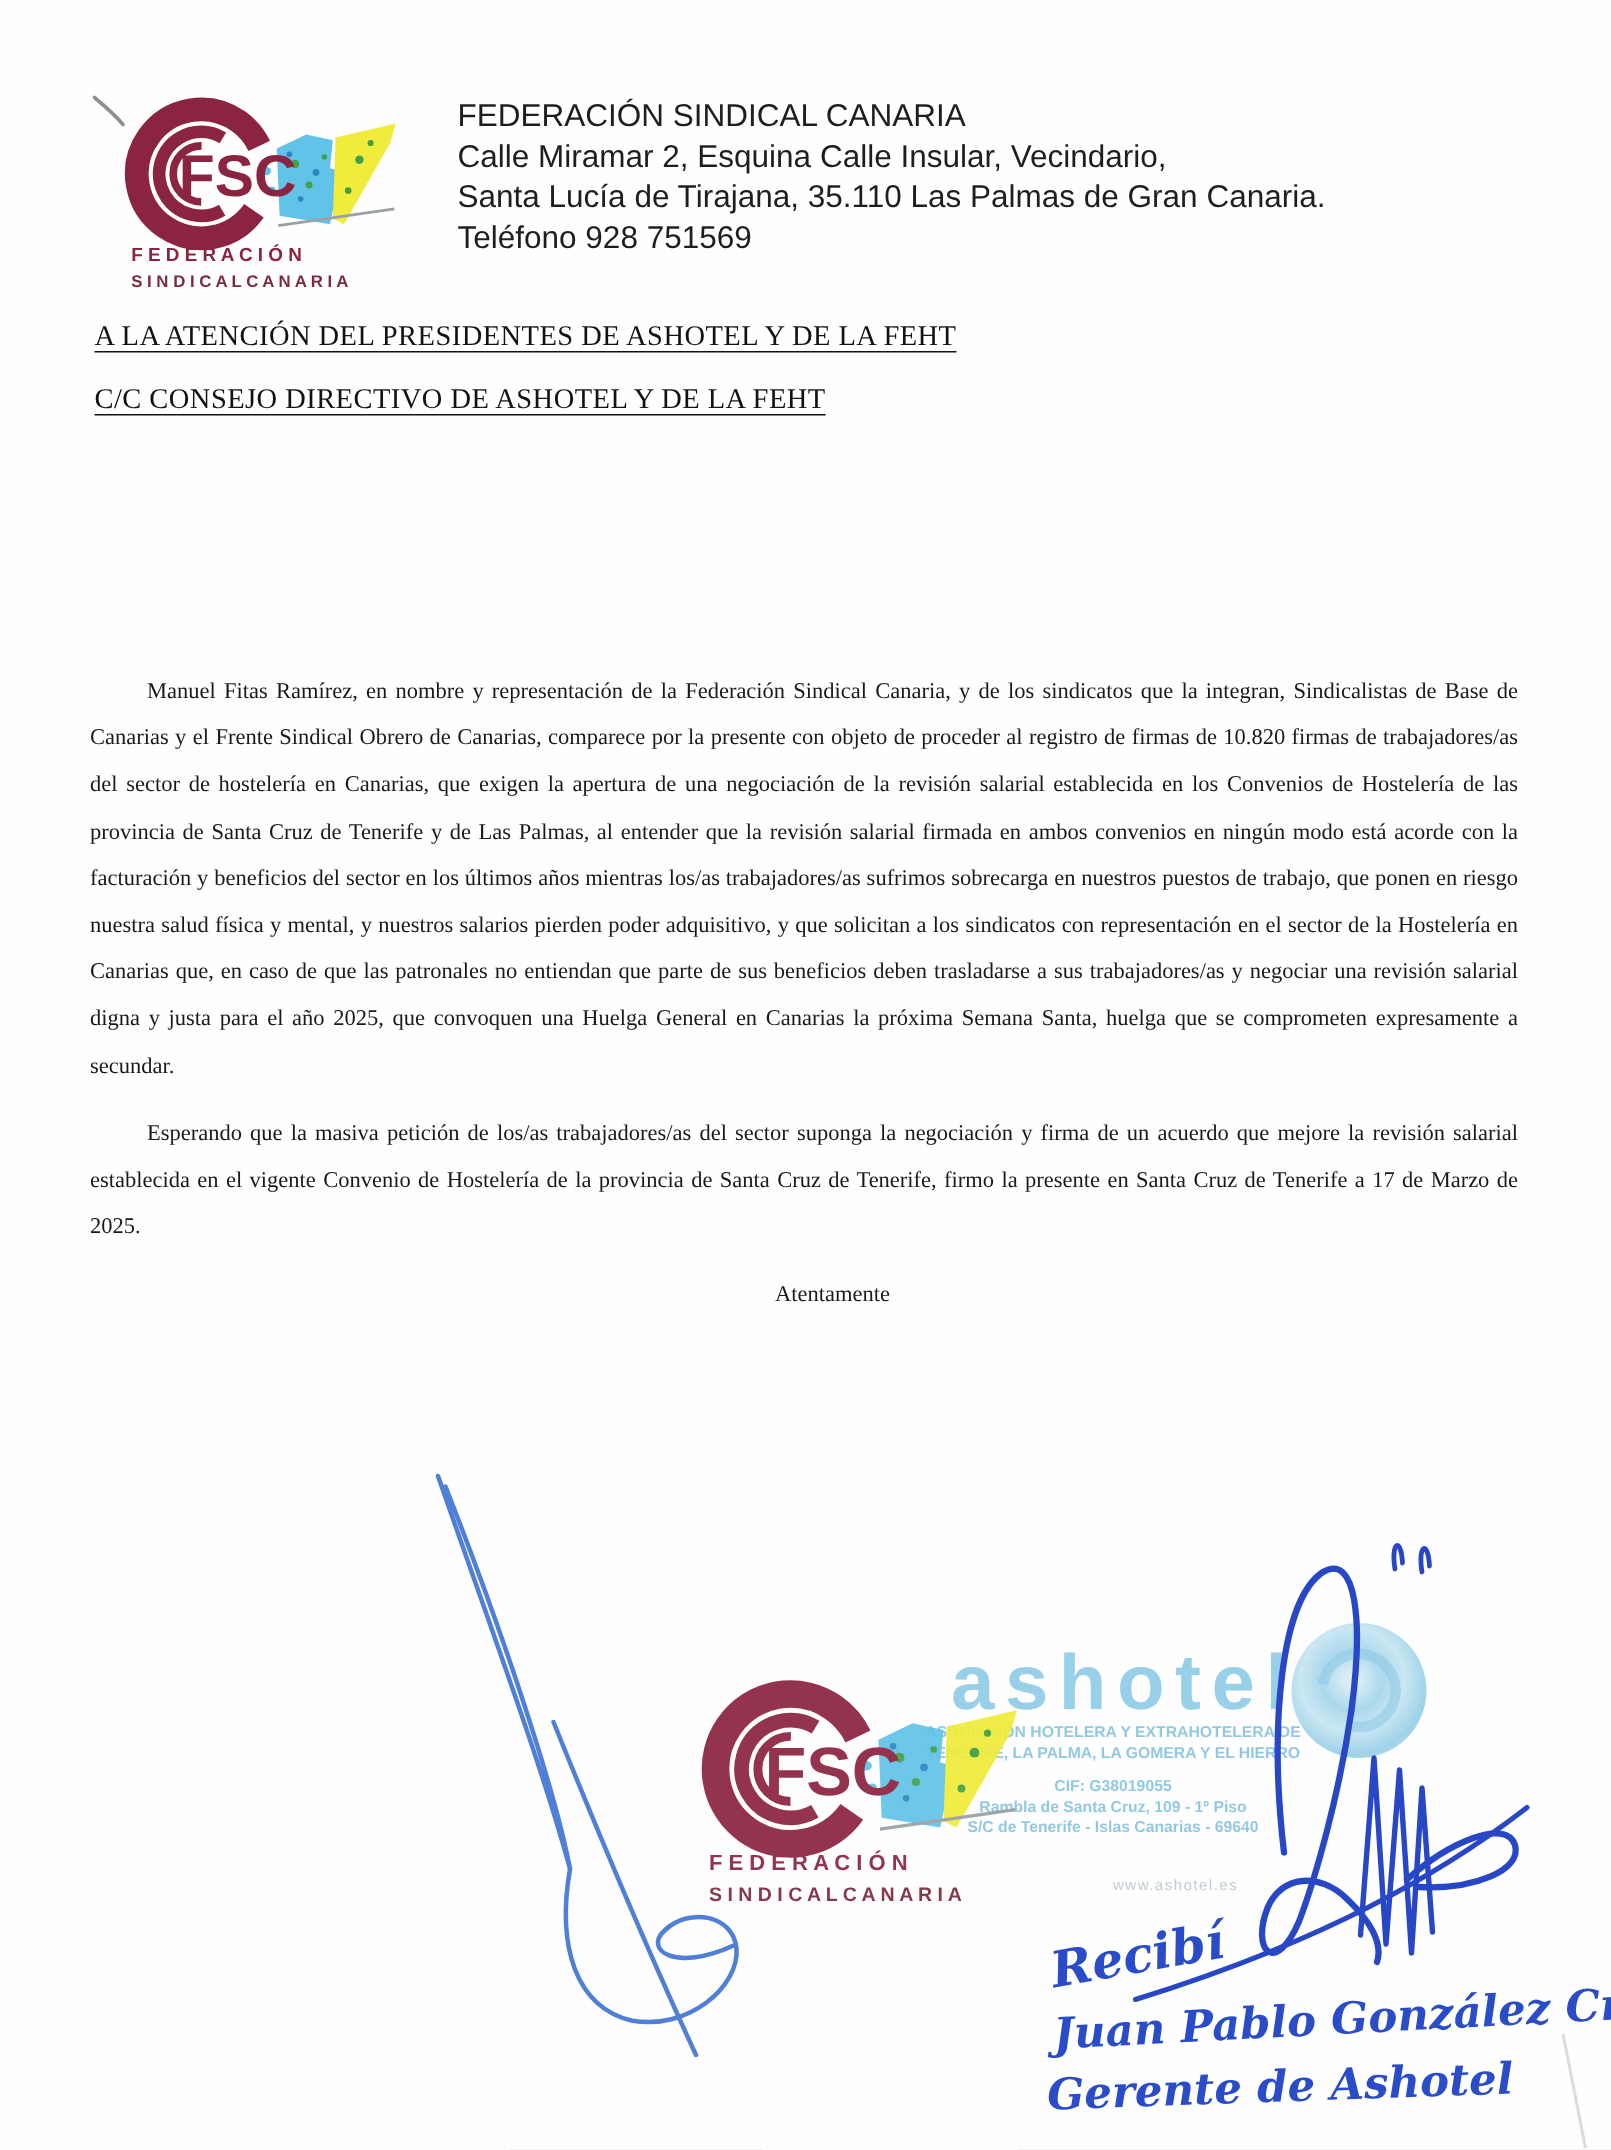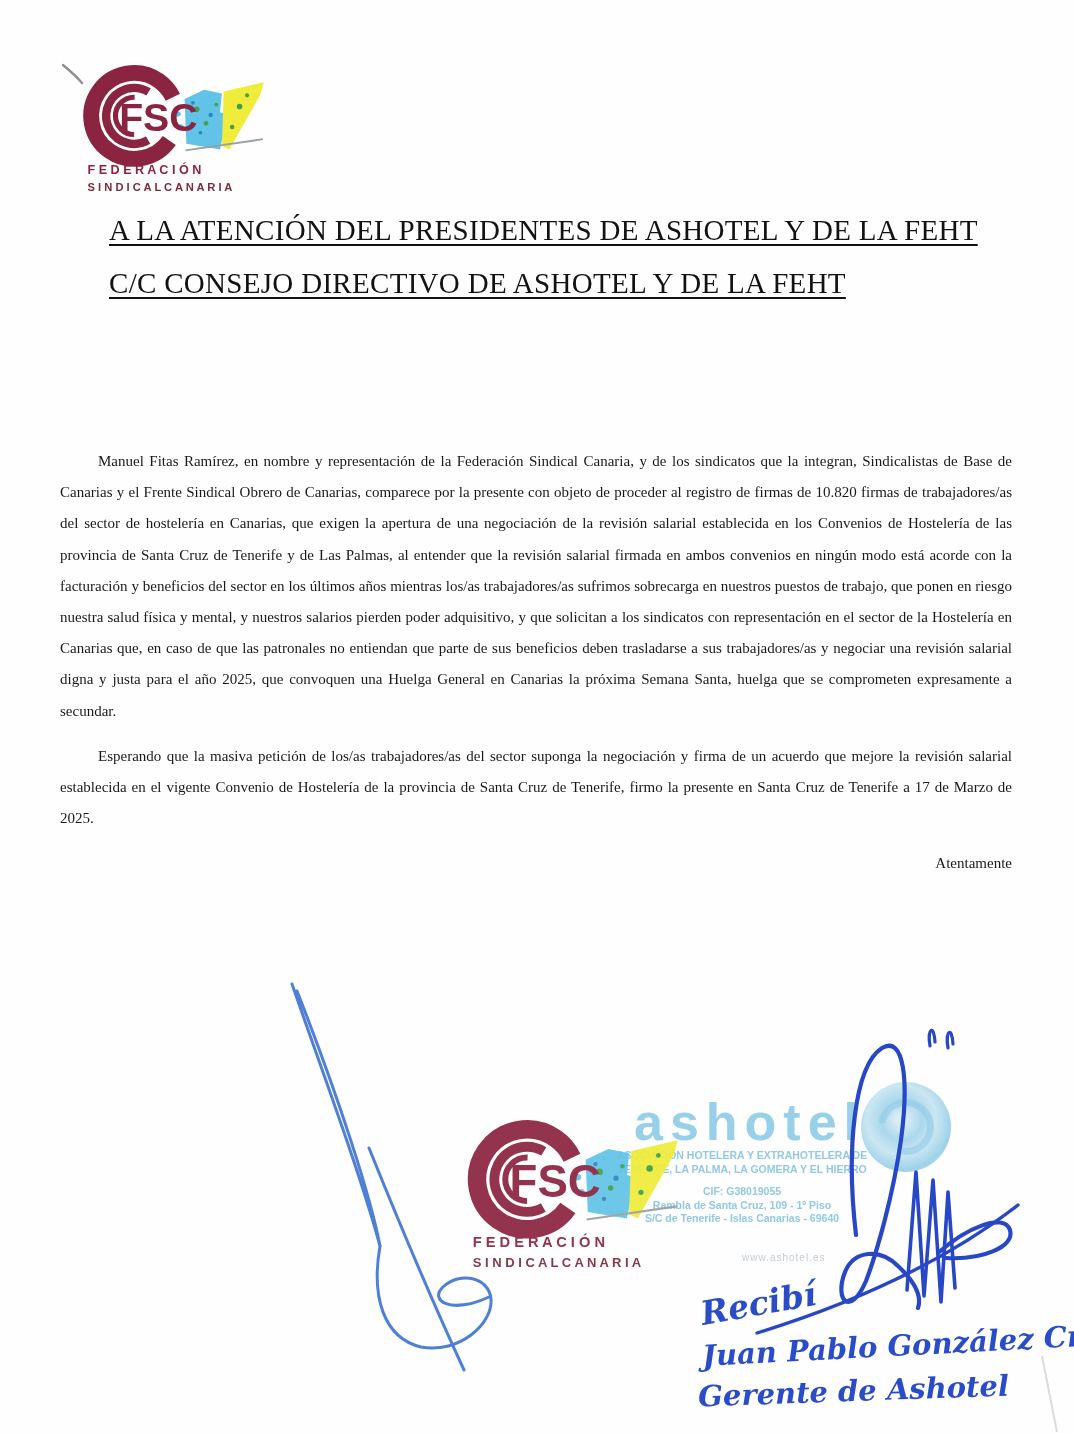--- a/index.html
+++ b/index.html
@@ -12,29 +12,29 @@
   .letterhead-text{
     position:absolute;left:305px;top:64px;
     font-family:"Liberation Sans",sans-serif;
     font-size:21px;line-height:27px;color:#1e1e1e;
   }
   .fsc{position:absolute;}
   .fsc-header{left:80px;top:58px;width:196px;}
   .fsc-stamp{left:464px;top:1112px;width:228px;opacity:.93;}
   .fsc svg{width:100%;display:block;}
   
-  .subject{position:absolute;left:63px;top:214px;font-size:29px;color:#121212;letter-spacing:.3px;margin-left:46px;}
+  .subject{position:absolute;left:63px;top:214px;font-size:19px;color:#121212;letter-spacing:.3px;}
   .subject .line{text-decoration:underline;text-underline-offset:4px;margin-bottom:20px;white-space:nowrap;}
   
   .body-text{
     position:absolute;left:60px;top:446px;width:952px;
     font-size:15px;line-height:31.2px;text-align:justify;color:#191919;
   }
   .body-text p{margin:0 0 14px 0;text-indent:38px;}
-  .body-text .closing{margin-top:0;text-align:right;}
+  .body-text .closing{margin-top:0;text-align:center;}
   
   .ashotel-word{
     position:absolute;left:634px;top:1092px;
     font-family:"Liberation Sans",sans-serif;font-weight:bold;
     font-size:52px;letter-spacing:7px;color:#7cc4e4;opacity:.78;
     text-shadow:0 0 2px rgba(255,255,255,.6);
   }
   .ashotel-lines{
     position:absolute;left:616px;top:1149px;width:252px;text-align:center;
     font-family:"Liberation Sans",sans-serif;font-weight:bold;
@@ -99,20 +99,26 @@
         <circle cx="121" cy="48" r="2" fill="#2e86c0"></circle>
         <circle cx="140" cy="61" r="2.4" fill="#2e86c0"></circle>
         <circle cx="129" cy="80" r="2" fill="#2e86c0"></circle>
       </g>
       <text x="42" y="78" font-family="Liberation Sans, sans-serif" font-weight="bold" font-size="42" fill="#8b2441">FSC</text>
       <text x="8" y="124" font-family="Liberation Sans, sans-serif" font-weight="bold" font-size="13.5" fill="#8b2441">F E D E R A C I Ó N</text>
       <text x="8" y="143" font-family="Liberation Sans, sans-serif" font-weight="bold" font-size="12" fill="#7c2b3e">S I N D I C A L   C A N A R I A</text>
     </svg>
   </div>
 
+  <div class="letterhead-text">
+    <div>FEDERACIÓN SINDICAL CANARIA</div>
+    <div>Calle Miramar 2, Esquina Calle Insular, Vecindario,</div>
+    <div>Santa Lucía de Tirajana, 35.110 Las Palmas de Gran Canaria.</div>
+    <div>Teléfono 928 751569</div>
+  </div>
 
   <div class="subject">
     <div class="line">A LA ATENCIÓN DEL PRESIDENTES DE ASHOTEL Y DE LA FEHT</div>
     <div class="line">C/C CONSEJO DIRECTIVO DE ASHOTEL Y DE LA FEHT</div>
   </div>
 
   <div class="body-text">
     <p>Manuel Fitas Ramírez, en nombre y representación de la Federación Sindical Canaria, y de los sindicatos que la integran, Sindicalistas de Base de Canarias y el Frente Sindical Obrero de Canarias, comparece por la presente con objeto de proceder al registro de firmas de 10.820 firmas de trabajadores/as del sector de hostelería en Canarias, que exigen la apertura de una negociación de la revisión salarial establecida en los Convenios de Hostelería de las provincia de Santa Cruz de Tenerife y de Las Palmas, al entender que la revisión salarial firmada en ambos convenios en ningún modo está acorde con la facturación y beneficios del sector en los últimos años mientras los/as trabajadores/as sufrimos sobrecarga en nuestros puestos de trabajo, que ponen en riesgo nuestra salud física y mental, y nuestros salarios pierden poder adquisitivo, y que solicitan a los sindicatos con representación en el sector de la Hostelería en Canarias que, en caso de que las patronales no entiendan que parte de sus beneficios deben trasladarse a sus trabajadores/as y negociar una revisión salarial digna y justa para el año 2025, que convoquen una Huelga General en Canarias la próxima Semana Santa, huelga que se comprometen expresamente a secundar.</p>
     <p>Esperando que la masiva petición de los/as trabajadores/as del sector suponga la negociación y firma de un acuerdo que mejore la revisión salarial establecida en el vigente Convenio de Hostelería de la provincia de Santa Cruz de Tenerife, firmo la presente en Santa Cruz de Tenerife a 17 de Marzo de 2025.</p>
     <p class="closing">Atentamente</p>

